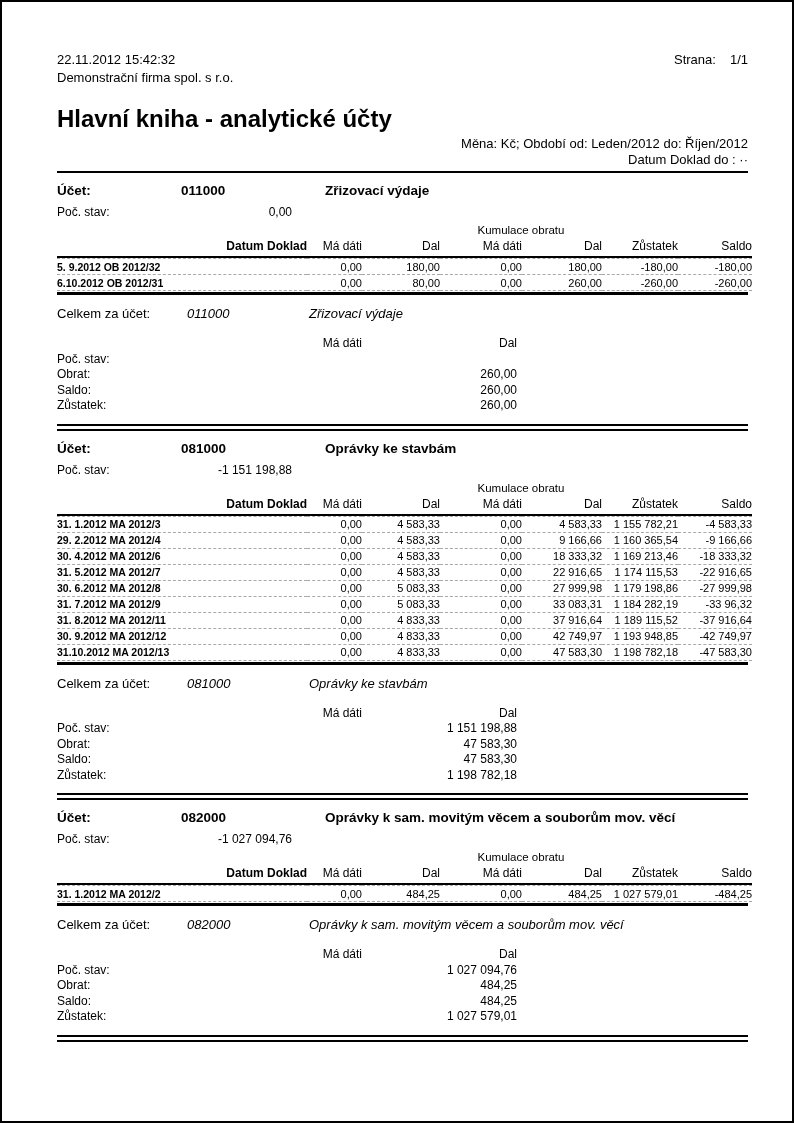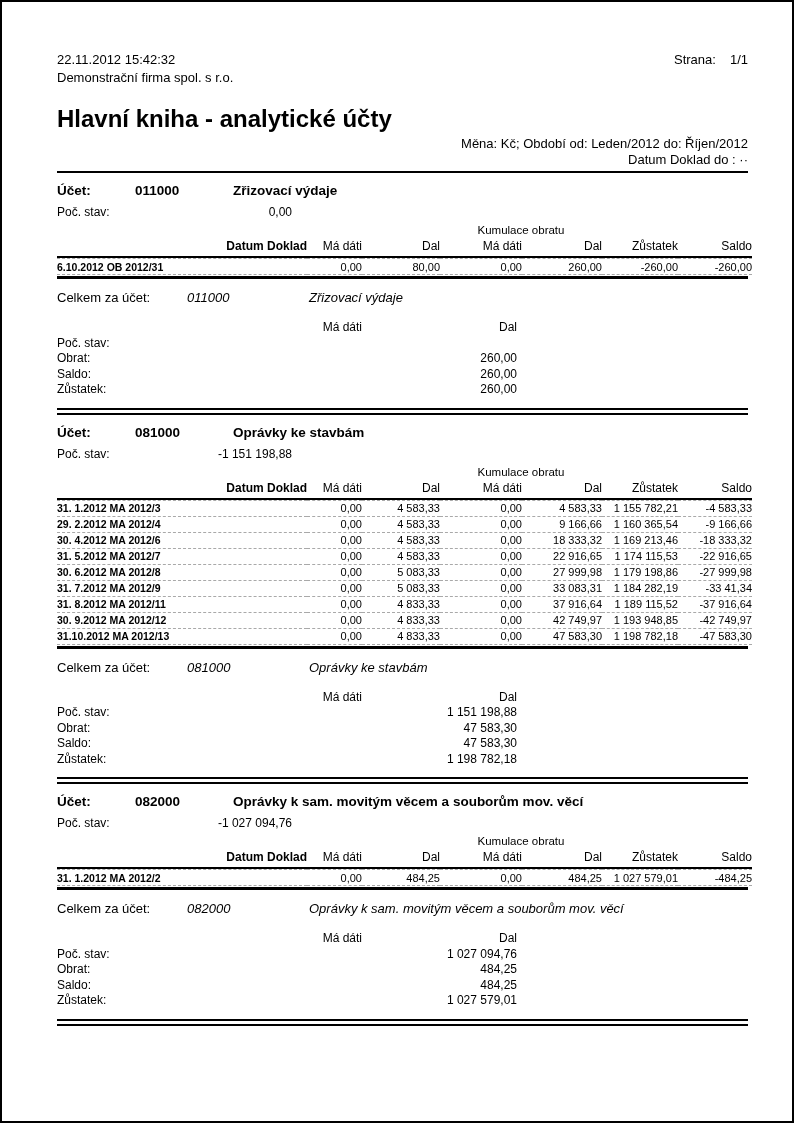--- a/index.html
+++ b/index.html
@@ -18,21 +18,21 @@
   .hdr-row { display: flex; justify-content: space-between; padding-top: 50px; font-size: 13px; }
   .page-ref { display: flex; gap: 14px; }
   .company { font-size: 13px; margin-top: 3px; }
   .title { text-align: left; font-size: 24px; font-weight: bold; margin-top: 20px; }
   .sub { text-align: right; font-size: 13px; margin-top: 3px; }
   .sub2 { margin-top: 1px; }
   .top-rule { border-top: 2px solid #000; margin-top: 4px; }
 
   
   .section { margin-top: 2px; }
-  .acct-head { display: flex; font-weight: bold; font-size: 13.5px; padding-top: 8px; }
+  .acct-head { display: flex; font-weight: bold; font-size: 13.5px; padding-top: 8px; gap: 46px; }
   .acct-label { width: 78px; }
   .acct-num { width: 98px; }
 
   .poc-row { display: flex; font-size: 12px; padding-top: 7px; }
   .poc-label { width: 100px; }
   .poc-val { width: 135px; text-align: right; }
 
   .kum { margin-left: 383px; width: 162px; text-align: center; font-size: 11.5px; padding-top: 5px; }
 
   table { width: 100%; table-layout: fixed; border-collapse: separate; border-spacing: 0; margin-top: 2px; }
@@ -103,20 +103,29 @@
           <th>Má dáti</th>
           <th>Dal</th>
           <th>Má dáti</th>
           <th>Dal</th>
           <th>Zůstatek</th>
           <th>Saldo</th>
         </tr>
       </thead>
       <tbody>
           <tr>
+    <td class="c-doc">5. 9.2012 OB 2012/32</td>
+    <td>0,00</td>
+    <td>180,00</td>
+    <td>0,00</td>
+    <td>180,00</td>
+    <td>-180,00</td>
+    <td>-180,00</td>
+  </tr>
+          <tr>
     <td class="c-doc">6.10.2012 OB 2012/31</td>
     <td>0,00</td>
     <td>80,00</td>
     <td>0,00</td>
     <td>260,00</td>
     <td>-260,00</td>
     <td>-260,00</td>
   </tr>
         </tbody>
     </table>
@@ -234,21 +243,21 @@
     <td>1 179 198,86</td>
     <td>-27 999,98</td>
   </tr>
           <tr>
     <td class="c-doc">31. 7.2012 MA 2012/9</td>
     <td>0,00</td>
     <td>5 083,33</td>
     <td>0,00</td>
     <td>33 083,31</td>
     <td>1 184 282,19</td>
-    <td>-33 41,34</td>
+    <td>-33 96,32</td>
   </tr>
           <tr>
     <td class="c-doc">31. 8.2012 MA 2012/11</td>
     <td>0,00</td>
     <td>4 833,33</td>
     <td>0,00</td>
     <td>37 916,64</td>
     <td>1 189 115,52</td>
     <td>-37 916,64</td>
   </tr>

